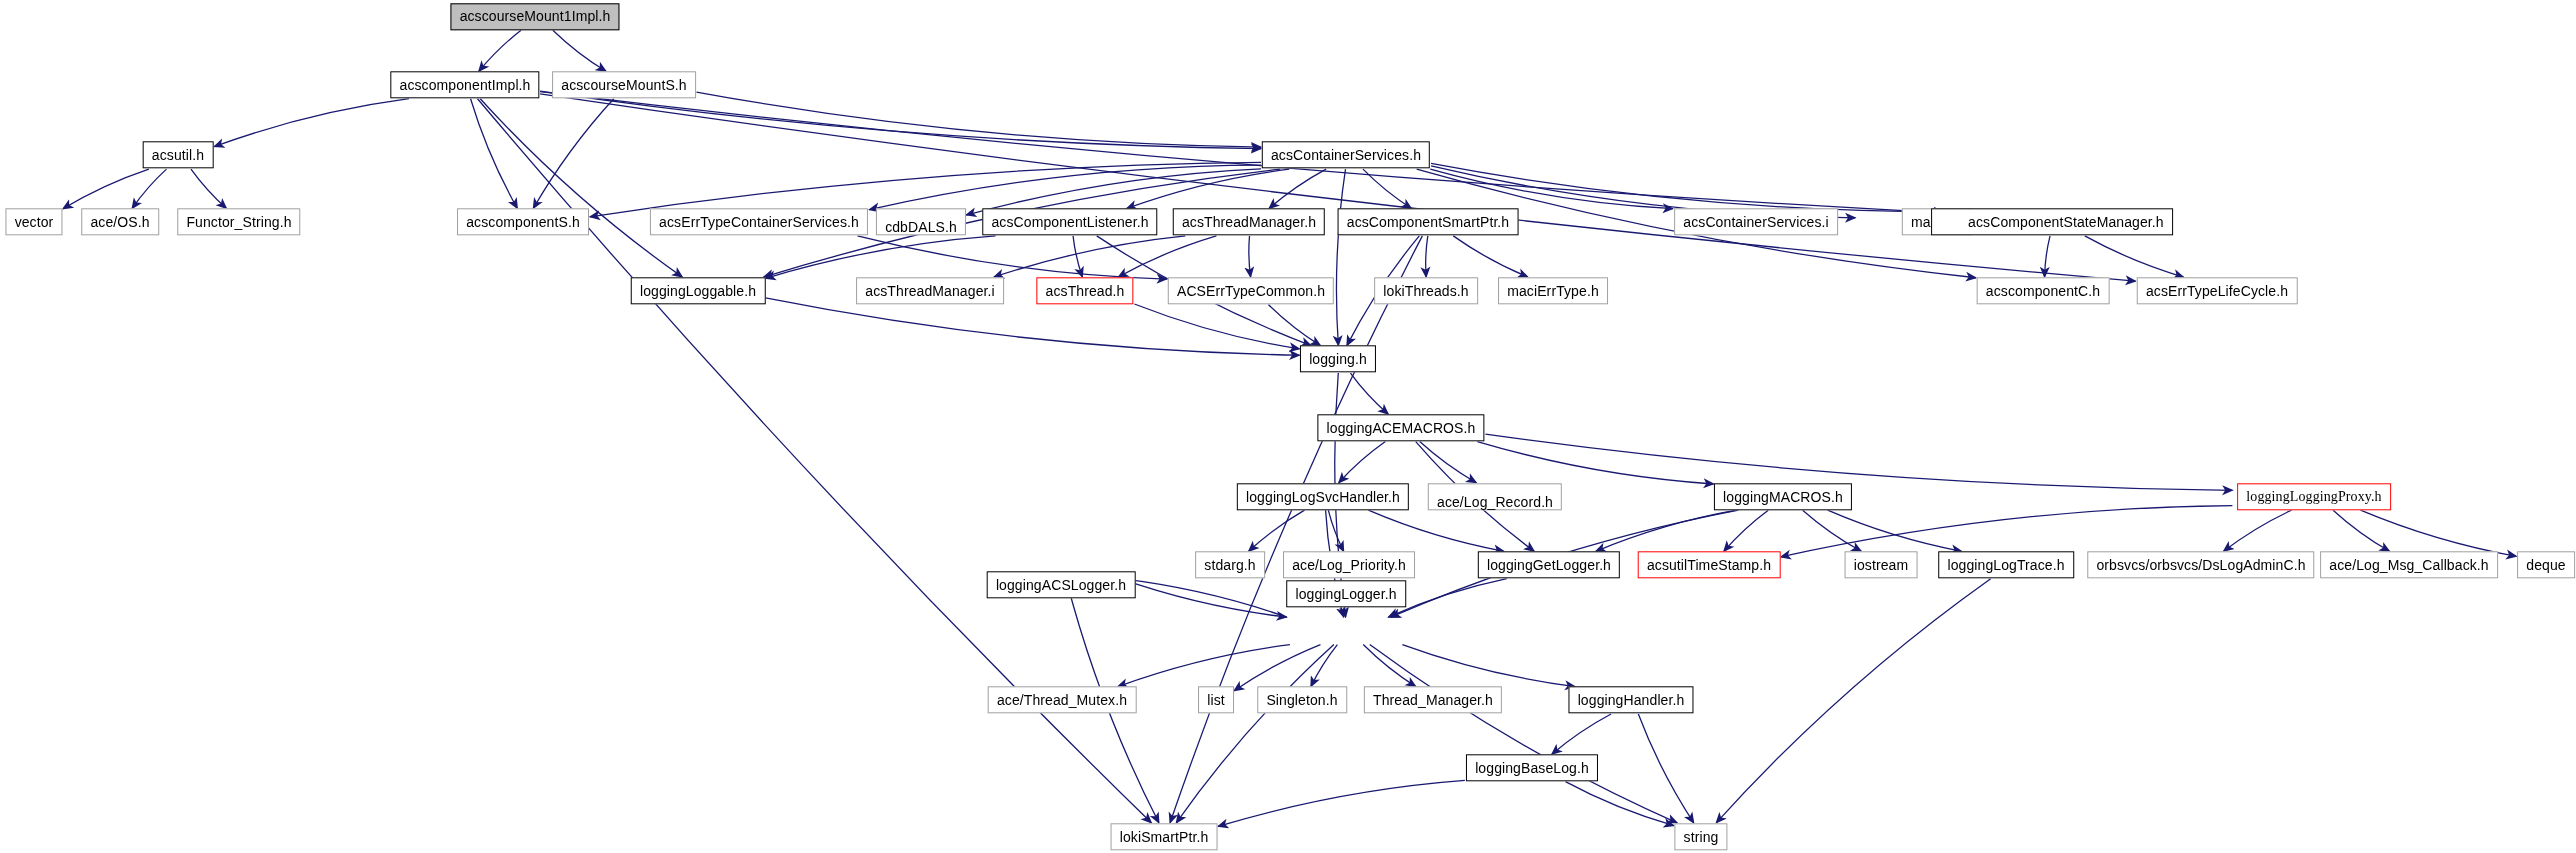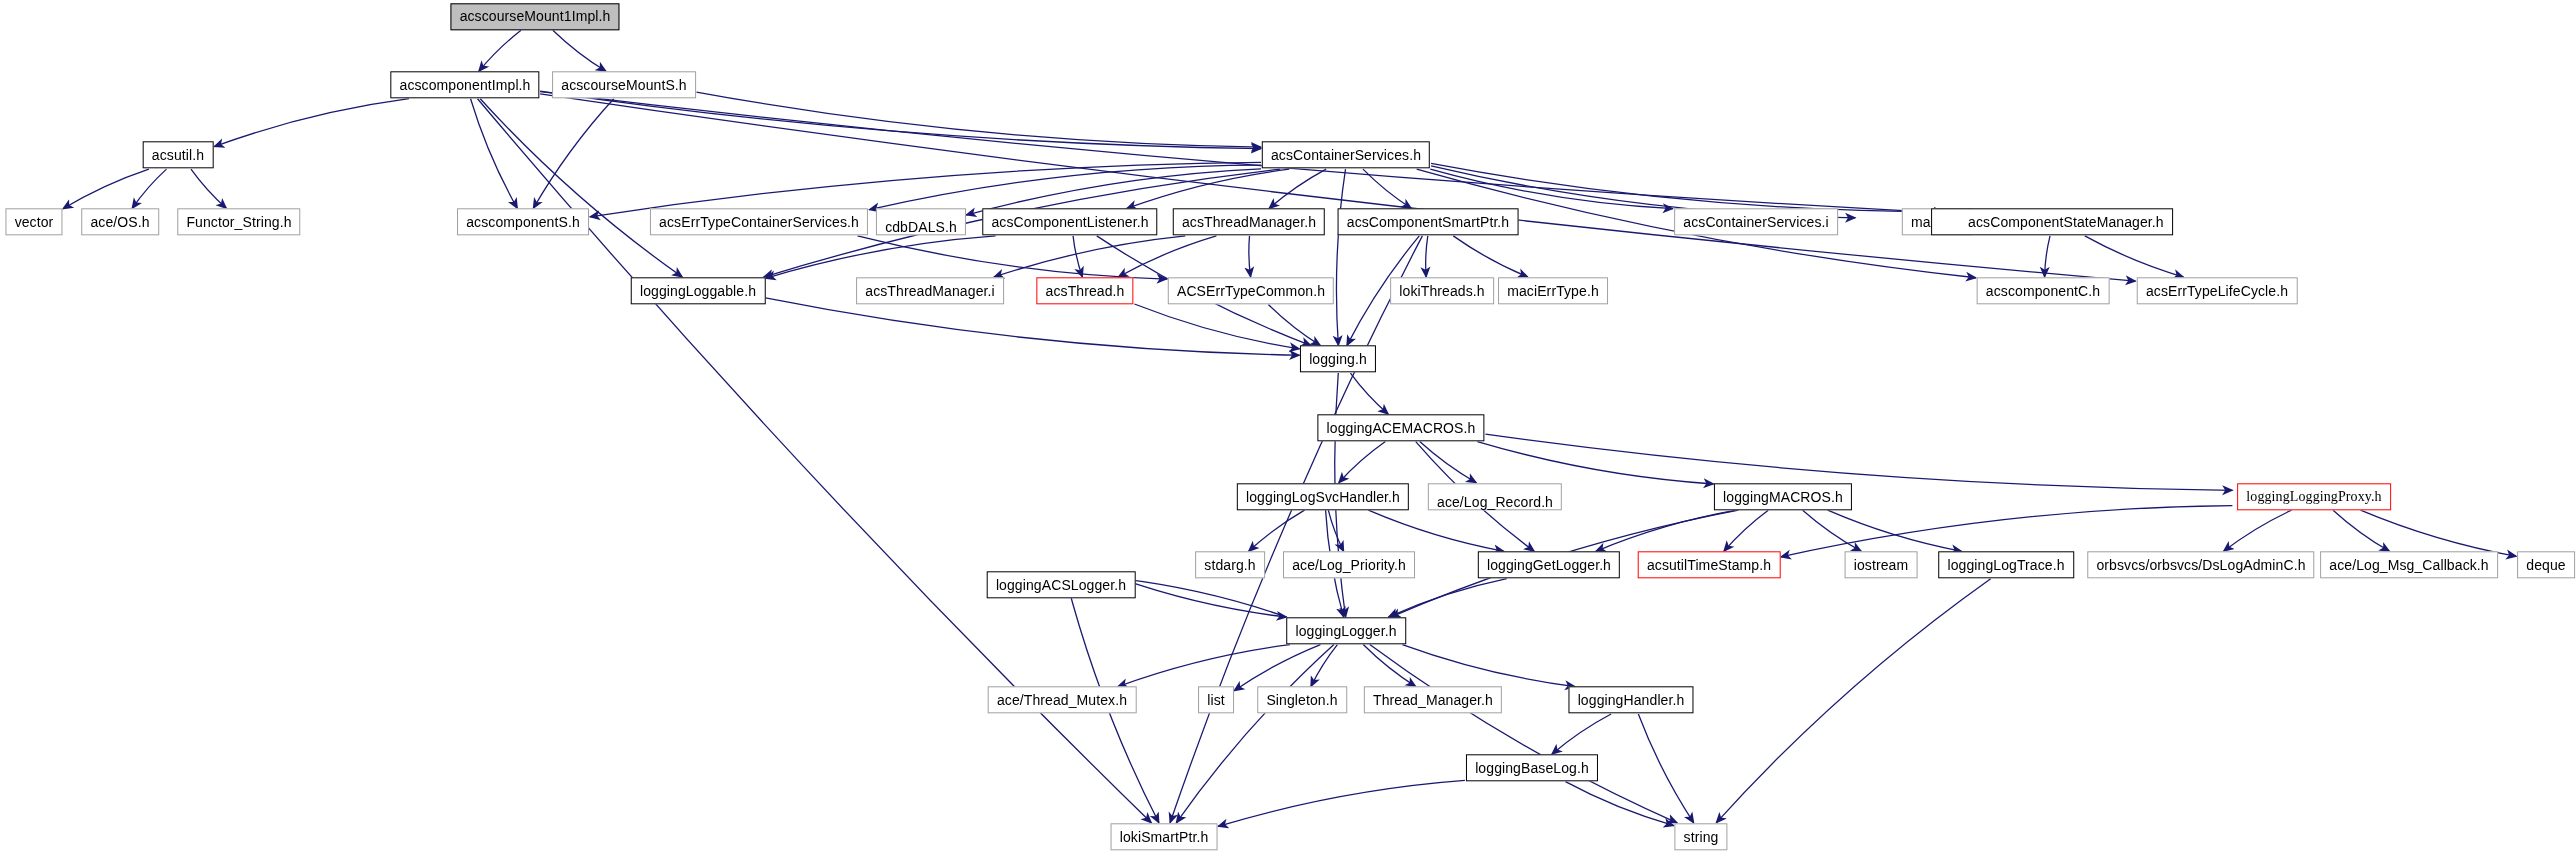--- a/index.html
+++ b/index.html
@@ -189,21 +189,21 @@
       </div>
       <div class="node " style="left: 930px; top: 291px;">
         <span>acsThreadManager.i</span>
       </div>
       <div class="node err" style="left: 1085px; top: 291px;">
         <span>acsThread.h</span>
       </div>
       <div class="node " style="left: 1251px; top: 291px;">
         <span>ACSErrTypeCommon.h</span>
       </div>
-      <div class="node " style="left: 1426px; top: 291px; margin-left: 16px;">
+      <div class="node " style="left: 1426px; top: 291px;">
         <span>lokiThreads.h</span>
       </div>
       <div class="node " style="left: 1553px; top: 291px;">
         <span>maciErrType.h</span>
       </div>
       <div class="node " style="left: 2043px; top: 291px;">
         <span>acscomponentC.h</span>
       </div>
       <div class="node " style="left: 2217px; top: 291px;">
         <span>acsErrTypeLifeCycle.h</span>
@@ -249,21 +249,21 @@
       </div>
       <div class="node " style="left: 2201px; top: 565px;">
         <span>orbsvcs/orbsvcs/DsLogAdminC.h</span>
       </div>
       <div class="node " style="left: 2409px; top: 565px;">
         <span>ace/Log_Msg_Callback.h</span>
       </div>
       <div class="node " style="left: 2546px; top: 565px;">
         <span>deque</span>
       </div>
-      <div class="node hdr" style="left: 1346px; top: 631px;">
+      <div class="node hdr" style="left: 1346px; top: 594px;">
         <span>loggingLogger.h</span>
       </div>
       <div class="node " style="left: 1062px; top: 700px;">
         <span>ace/Thread_Mutex.h</span>
       </div>
       <div class="node " style="left: 1216px; top: 700px;">
         <span>list</span>
       </div>
       <div class="node " style="left: 1302px; top: 700px;">
         <span>Singleton.h</span>

